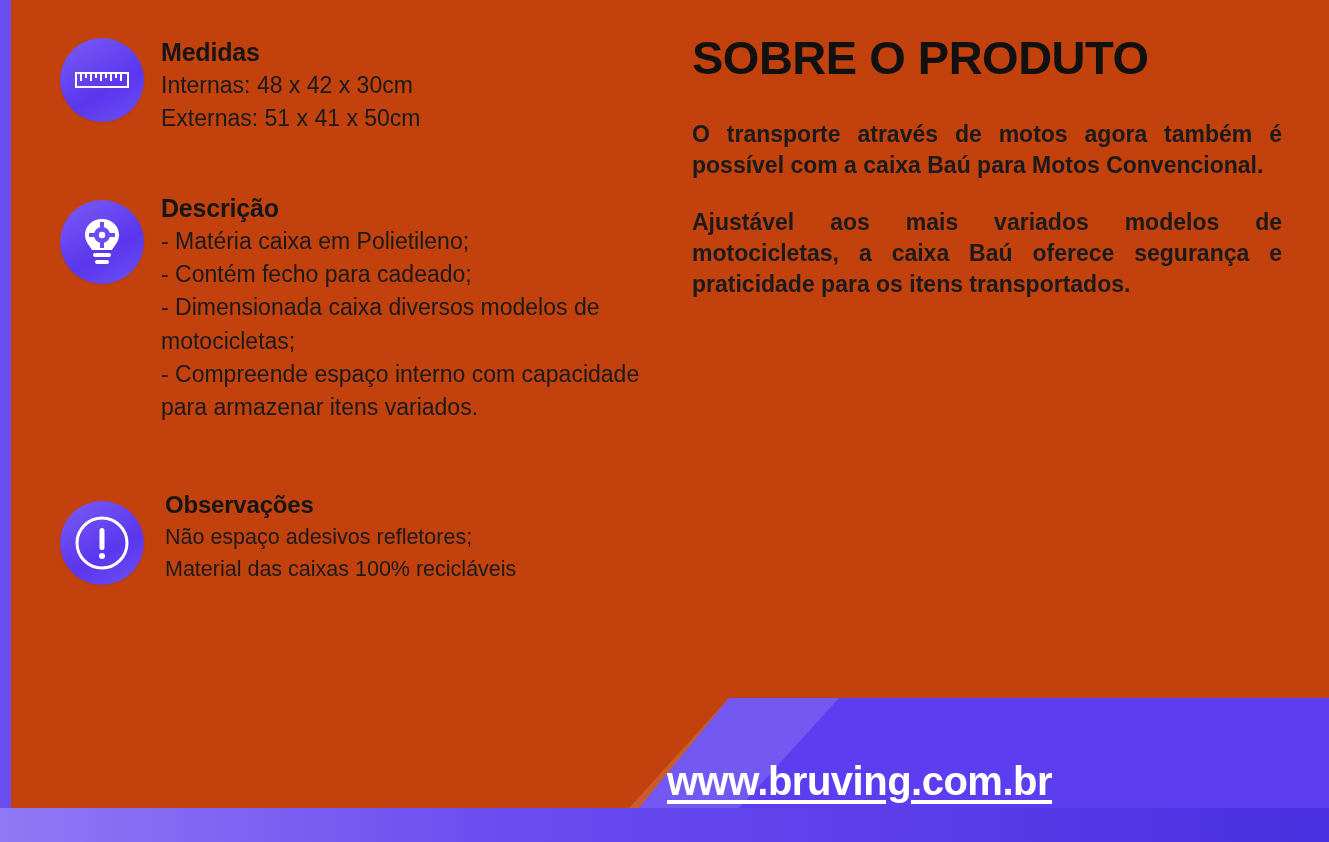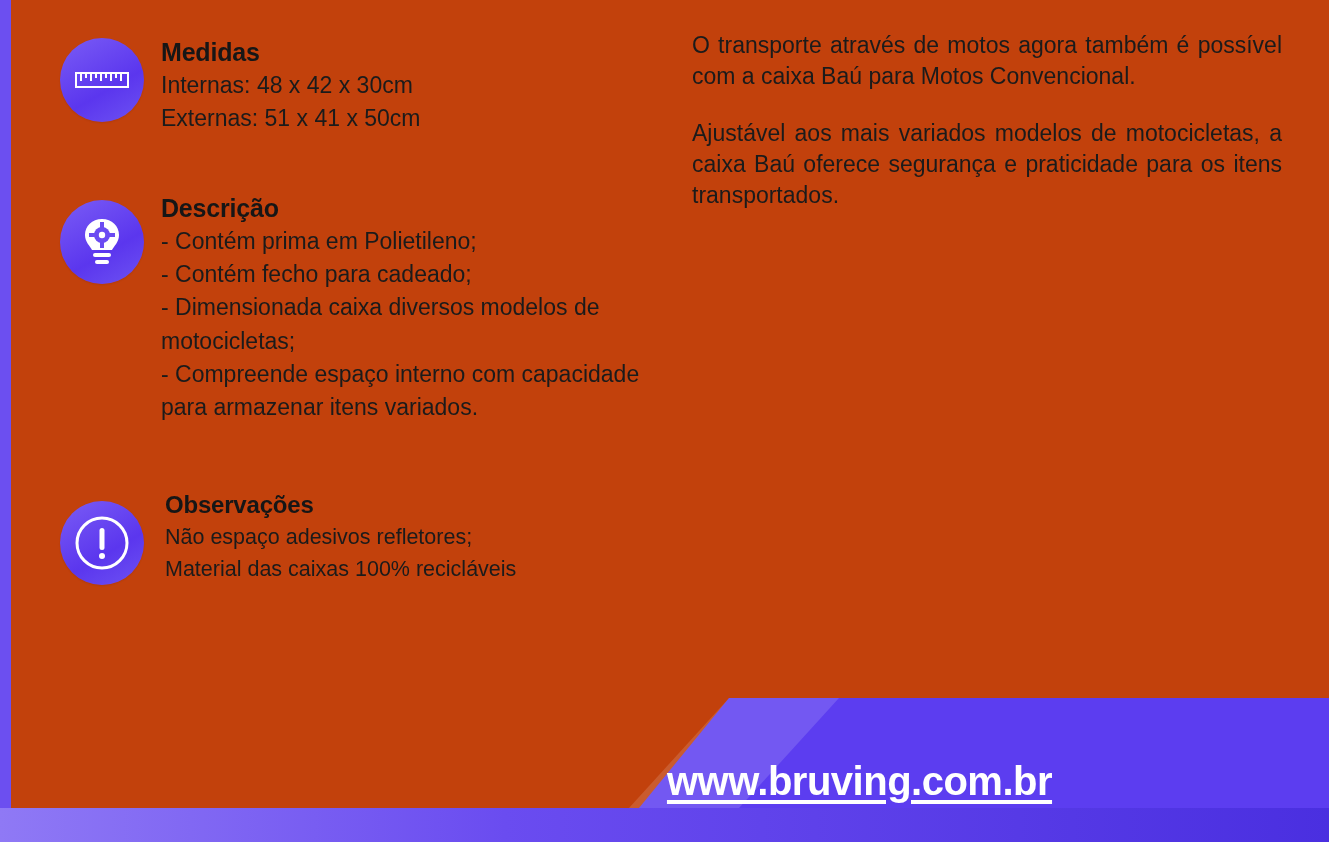--- a/index.html
+++ b/index.html
@@ -126,20 +126,21 @@
     letter-spacing: -0.5px;
     color: #111111;
     margin: 0 0 34px 0;
   }
   .right-para {
     font-size: 23px;
     line-height: 1.35;
     color: #1b1b1b;
     text-align: justify;
     margin: 0 0 26px 0;
+    font-weight: bold;
   }
 
   
   .footer-url {
     position: absolute;
     left: 0;
     right: 0;
     bottom: 38px;
     text-align: center;
     padding-left: 390px;
@@ -202,21 +203,21 @@
               <rect x="20" y="27" width="4" height="6"></rect>
               <rect x="9" y="18" width="6" height="4"></rect>
               <rect x="29" y="18" width="6" height="4"></rect>
             </g>
             <circle cx="22" cy="20" r="3.2" fill="#ffffff"></circle>
           </svg>
         </div>
       </div>
       <div class="block-text">
         <p class="block-title">Descrição</p>
-        <p class="block-line">- Contém prima em Polietileno;</p>
+        <p class="block-line">- Matéria caixa em Polietileno;</p>
         <p class="block-line">- Contém fecho para cadeado;</p>
         <p class="block-line">- Dimensionada caixa diversos modelos de motocicletas;</p>
         <p class="block-line">- Compreende espaço interno com capacidade para armazenar itens variados.</p>
       </div>
     </div>
 
     <div class="block" id="block-observacoes">
       <div class="icon-wrap">
         <div class="circle">
           <svg width="58" height="58" viewBox="0 0 58 58" aria-hidden="true">
@@ -229,20 +230,21 @@
       <div class="block-text">
         <p class="block-title">Observações</p>
         <p class="block-line">Não espaço adesivos refletores;</p>
         <p class="block-line">Material das caixas 100% recicláveis</p>
       </div>
     </div>
 
   </div>
 
   <div class="right-col">
+    <h1 class="right-title">SOBRE O PRODUTO</h1>
     <p class="right-para">O transporte através de motos agora também é possível com a caixa Baú para Motos Convencional.</p>
     <p class="right-para">Ajustável aos mais variados modelos de motocicletas, a caixa Baú oferece segurança e praticidade para os itens transportados.</p>
   </div>
 
   <div class="bottom-wedge"></div>
   <div class="bottom-wedge-light"></div>
   <div class="bottom-band"></div>
 
   <div class="footer-url">
     <a href="#">www.bruving.com.br</a>

